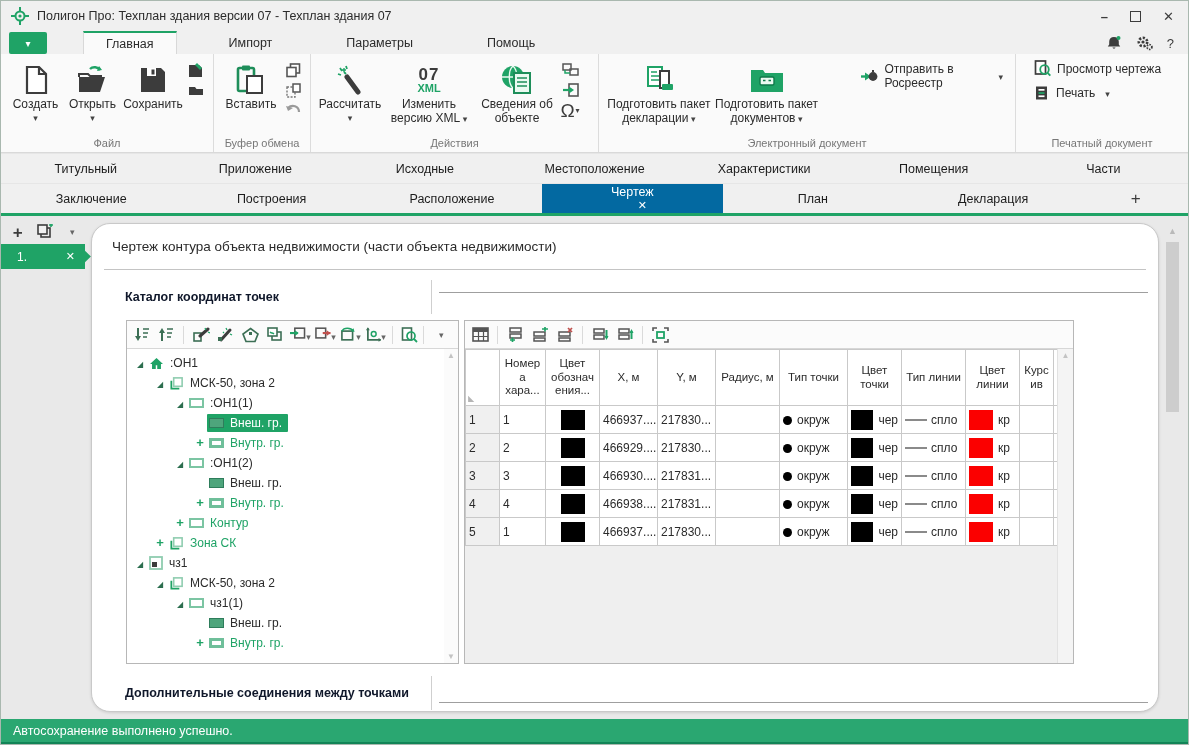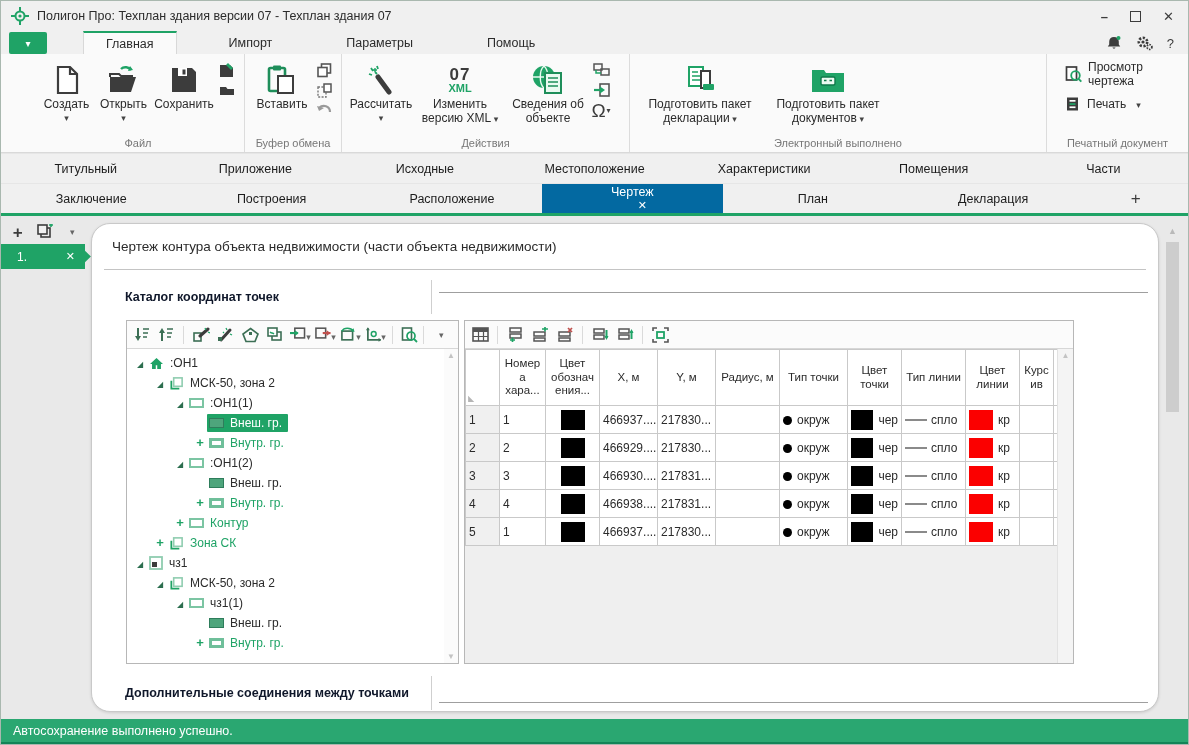--- a/index.html
+++ b/index.html
@@ -171,21 +171,21 @@
             <circle cx="7" cy="7" r="1.6" fill="#3c3c3c"></circle>
             <circle cx="13.5" cy="12" r="2.4" fill="none" stroke="#3c3c3c" stroke-width="1.8" stroke-dasharray="1.4 1.1"></circle>
           </svg>
       </span>
       <span class="help-icon"></span>
     </span>
   </div>
 
   <div class="ribbon">
 
-    <div class="rgroup" style="width:213px;margin-left:31px;">
+    <div class="rgroup" style="width:213px;">
       <div class="rgroup-body">
         <div class="rbtn caret-under">
           <span class="ric">
             <svg width="26" height="30" viewBox="0 0 26 30">
                 <path d="M4 2h12l7 7v19H4z" fill="#fff" stroke="#3c3c3c" stroke-width="2.2"></path>
                 <path d="M16 2v7h7" fill="none" stroke="#3c3c3c" stroke-width="2.2"></path>
               </svg>
           </span>
           <span class="rlab">Создать</span>
         </div>
@@ -334,22 +334,34 @@
         <div class="rbtn" style="width:128px;">
           <span class="ric">
             <svg width="36" height="30" viewBox="0 0 36 30">
                 <path d="M2 5h12l2 3h18v19H2z" fill="#1fa366"></path>
                 <rect x="11" y="12" width="14" height="8" rx="1.5" fill="#eafaf1" stroke="#0f7a4a" stroke-width="1.4"></rect>
                 <path d="M14 15.5h2.5M19.5 15.5H22" stroke="#0f7a4a" stroke-width="1.6"></path>
               </svg>
           </span>
           <span class="rlab"><span>Подготовить пакет документов</span><span class="cin"></span></span>
         </div>
+        <div class="hbtn" style="align-self:flex-start;margin-left:34px;margin-top:2px;">
+          <span>
+            <svg width="18" height="15" viewBox="0 0 18 15">
+                <path d="M1 7.5h7" stroke="#1fa366" stroke-width="2.4"></path>
+                <path d="M5 3.5l6 4-6 4z" fill="#1fa366"></path>
+                <circle cx="13" cy="7.5" r="4.4" fill="#3c3c3c"></circle>
+                <path d="M13 3v-2" stroke="#3c3c3c" stroke-width="2"></path>
+              </svg>
+          </span>
+          <span>Отправить в Росреестр</span>
+          <span class="cr"></span>
+        </div>
       </div>
-      <div class="rgroup-label">Электронный выполнено</div>
+      <div class="rgroup-label">Электронный документ</div>
     </div>
 
     <div class="rgroup" style="flex:1;border-right:none;">
       <div class="rgroup-body" style="flex-direction:column;align-items:flex-start;gap:4px;padding-left:10px;">
         <div class="hbtn">
           <span>
             <svg width="17" height="17" viewBox="0 0 17 17">
                 <rect x="1.5" y="1" width="10" height="13" fill="#fff" stroke="#3c3c3c" stroke-width="1.7"></rect>
                 <circle cx="10.5" cy="9.5" r="4.3" fill="none" stroke="#1fa366" stroke-width="1.8"></circle>
                 <line x1="13.6" y1="12.8" x2="16.3" y2="15.6" stroke="#1fa366" stroke-width="1.9"></line>

